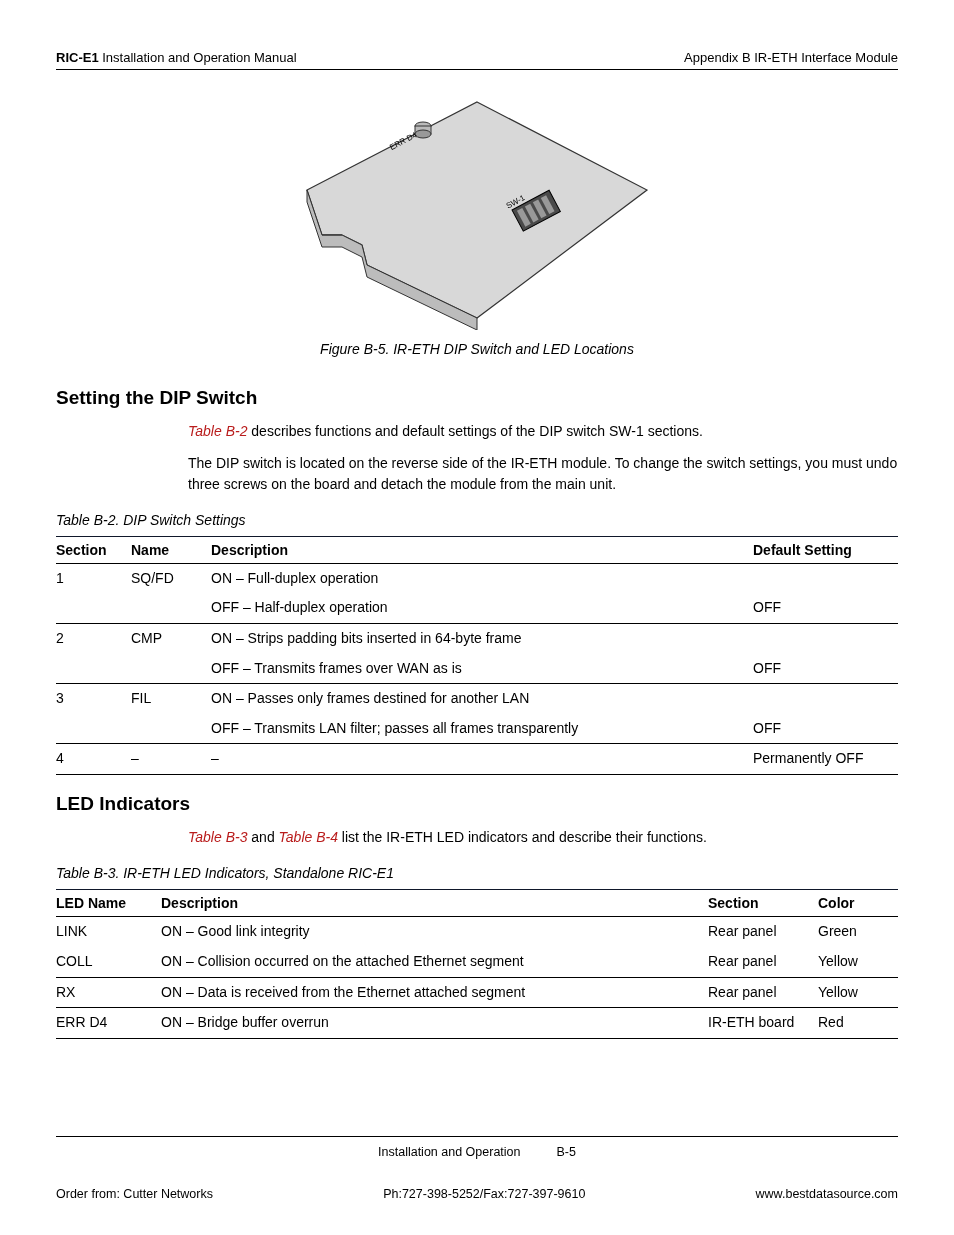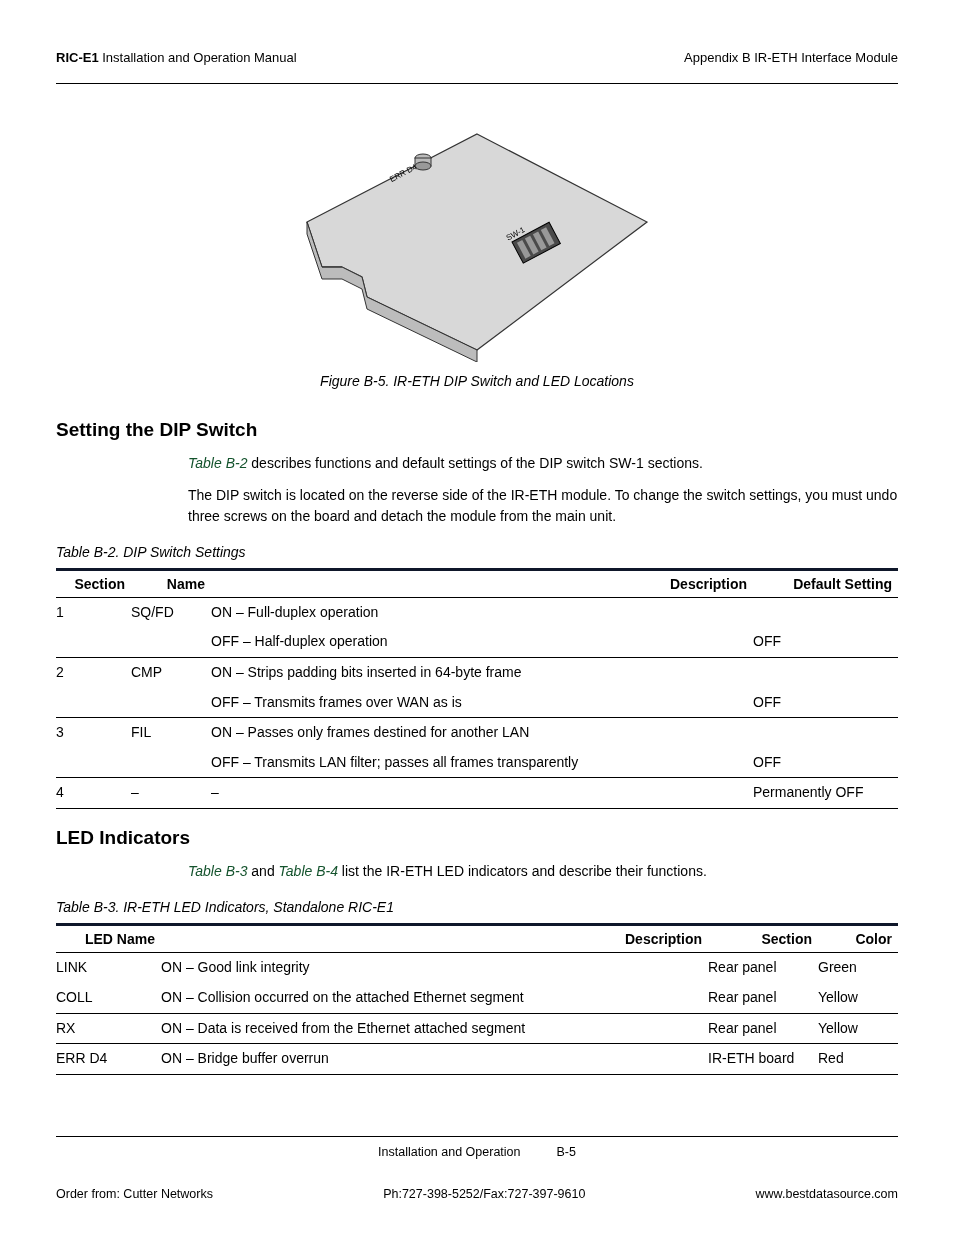--- a/index.html
+++ b/index.html
@@ -10,59 +10,59 @@
     background: #fff;
     width: 954px;
     height: 1235px;
     position: relative;
     padding: 50px 56px 0 56px;
   }
   .header {
     display: flex;
     justify-content: space-between;
     font-size: 13px;
-    padding-bottom: 18px;
+    padding-bottom: 4px;
     border-bottom: 1px solid #000;
-    margin-bottom: 38px;
+    margin-bottom: 20px;
     gap: 12px;
   }
   .header .left .bold { font-weight: 700; }
   .figure {
     text-align: center;
     margin: 6px 0 2px 0;
   }
   .figure svg { display: inline-block; }
   .figcap {
     text-align: center;
     font-style: italic;
     margin: 8px 0 30px 0;
   }
   h2.section {
     font-size: 19px;
     font-weight: 700;
     margin: 18px 0 12px 0;
   }
   .indented { margin-left: 132px; }
   .para { margin-bottom: 12px; line-height: 1.45; }
-  .xref { color: #14532d; font-style: italic; text-align: center; }
+  .xref { color: #b91c1c; font-style: italic; text-align: center; }
   .tabcap {
     font-style: italic;
     margin: 18px 0 8px 0;
   }
   table {
     width: 100%;
     border-collapse: collapse;
     font-size: 14px;
     margin-bottom: 10px;
   }
   th {
-    text-align: right;
+    text-align: left;
     font-weight: 700;
     padding: 5px 6px 5px 0;
-    border-top: 3px solid #0f172a;
+    border-top: 1px solid #0f172a;
     border-bottom: 1px solid #000;
   }
   td {
     padding: 5px 6px 5px 0;
     vertical-align: top;
     line-height: 1.4;
   }
   tr.sep td { border-top: 1px solid #000; }
   tr.last td { border-bottom: 1px solid #000; }
   .noteRow td {

